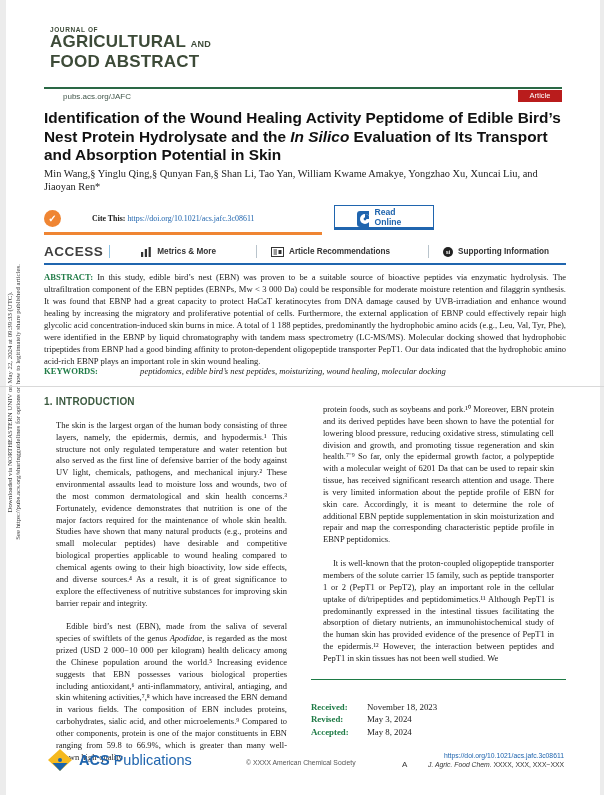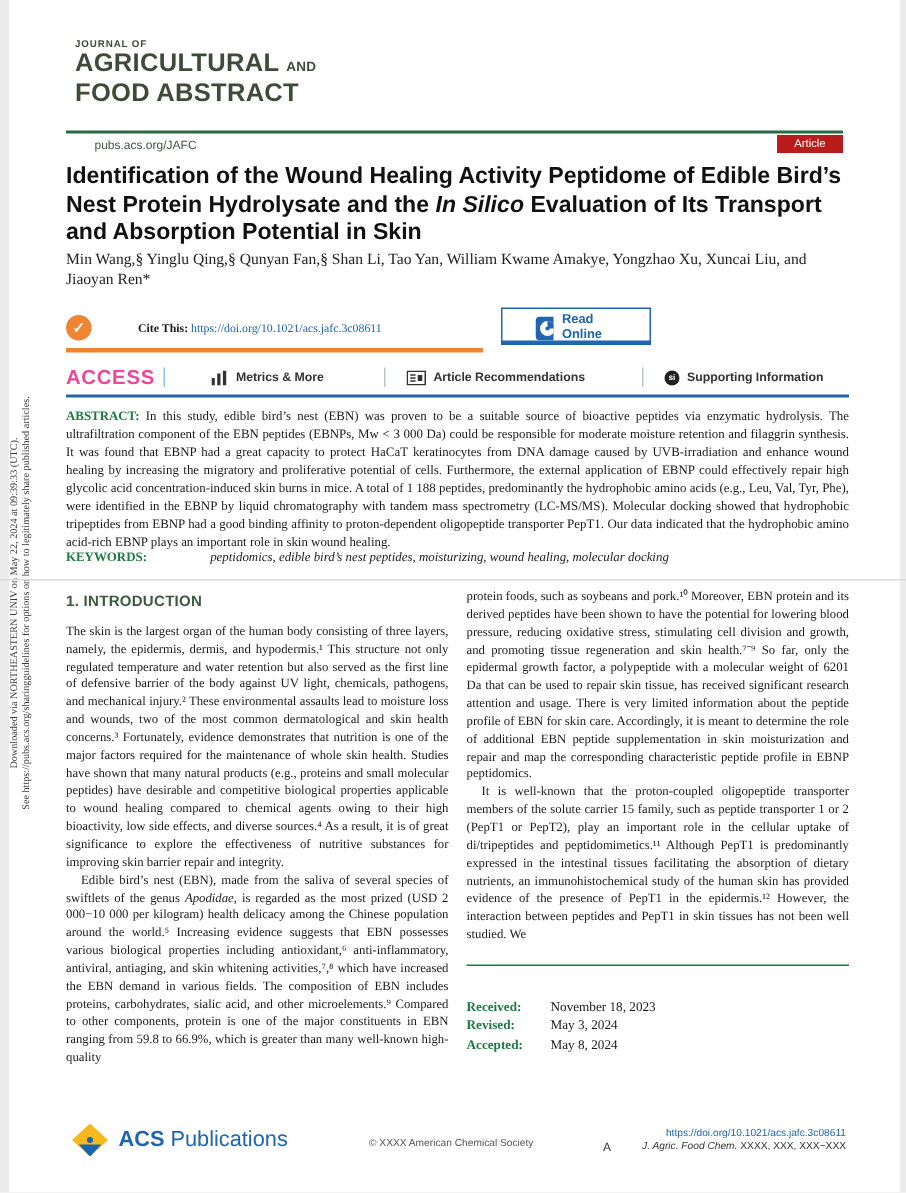--- a/index.html
+++ b/index.html
@@ -39,42 +39,42 @@
   .cite-text{font-size:7.9px;font-weight:bold;font-family:Liberation Serif, serif;white-space:nowrap;margin-left:25px;}
   .cite-url{color:#2065ae;font-weight:normal;cursor:pointer;}
   .read-online{position:absolute;left:334px;top:205px;width:100px;height:25px;box-sizing:border-box;
       border:1px solid #2065ae;border-bottom:3px solid #2065ae;display:flex;align-items:flex-end;gap:6px;
       padding:0 22px;cursor:pointer;background:#fff;}
   .read-online-label{font-size:8.6px;font-weight:bold;color:#2065ae;font-family:"Liberation Sans",sans-serif;}
 
   
   .access-bar{position:absolute;left:44px;top:240px;width:522px;height:23px;border-bottom:2px solid #2065ae;
       display:flex;align-items:center;font-family:"Liberation Sans",sans-serif;}
-  .access-label{color:#ec4899;font-weight:bold;font-size:13.5px;letter-spacing:.5px;cursor:pointer;}
+  .access-label{color:#404040;font-weight:bold;font-size:13.5px;letter-spacing:.5px;cursor:pointer;}
   .vdiv{width:1px;height:13px;background:#b9c4cc;margin:0 14px;}
   .vdiv.blue{background:#8fc3e4;margin-left:6px;}
   .access-item{display:flex;align-items:center;gap:5px;font-size:8.2px;font-weight:bold;color:#333;cursor:pointer;white-space:nowrap;}
   .si-circle{width:10px;height:10px;border-radius:50%;background:#222;color:#fff;font-size:5.5px;
       display:flex;align-items:center;justify-content:center;font-weight:bold;}
 
   
   .abstract{position:absolute;left:44px;top:271px;width:522px;font-size:8.6px;line-height:12.05px;
       text-align:justify;}
   .green-label{color:#1e7a45;font-weight:bold;}
   .keywords{position:absolute;left:44px;top:366px;width:522px;font-size:8.6px;}
   .keywords .kw-text{font-style:italic;margin-left:40px;}
   .section-divider{position:absolute;left:0;top:386px;width:604px;height:1px;background:#d9d9d9;}
 
   
   .col{position:absolute;width:255px;font-size:8.5px;line-height:11.85px;text-align:justify;}
   .col-left{left:44px;top:396px;}
   .col-right{left:311px;top:392px;}
   .intro-heading{font-family:"Liberation Sans",sans-serif;font-weight:bold;font-size:10px;color:#3c5a40;
       margin:0 0 7px 0;letter-spacing:.2px;text-align:left;}
-  .col p{margin:0;}
+  .col p{margin:12px;}
   .col p.indent{text-indent:10px;}
   .ital{font-style:italic;}
 
   
   .dates-box{margin-top:14px;border-top:1.5px solid #1e7a45;padding-top:21px;text-align:left;}
   .date-row{display:flex;font-size:8.8px;line-height:12.5px;}
   .date-label{width:56px;color:#1e7a45;font-weight:bold;flex:0 0 auto;}
 
   
   .acs-logo{position:absolute;left:48px;top:749px;display:flex;align-items:center;gap:7px;cursor:pointer;}

